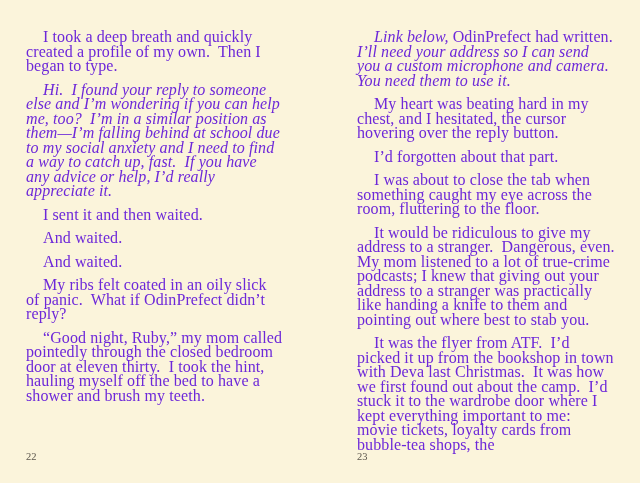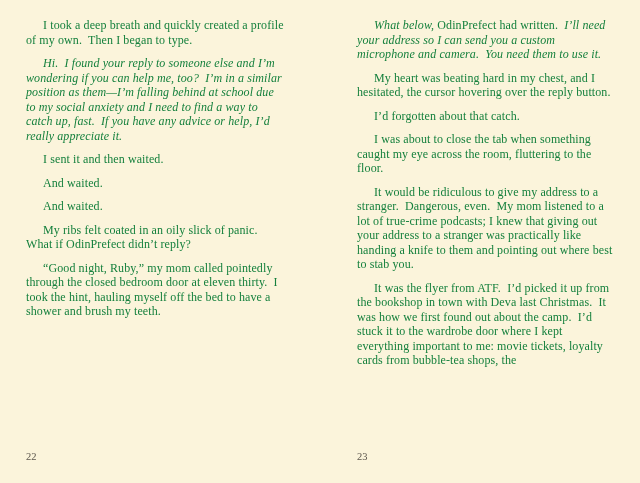--- a/index.html
+++ b/index.html
@@ -22,23 +22,23 @@
     position: absolute;
     top: 0;
     height: 483px;
     width: 320px;
   }
   .page-left  { left: 0; }
   .page-right { left: 320px; }
 
   .page-body {
     position: absolute;
-    top: 18px;
-    color: #15803d;
-    font-size: 12px;
+    top: 30px;
+    color: #6d28d9;
+    font-size: 16px;
     line-height: 14.5px;
     letter-spacing: 0.1px;
   }
   .page-left .page-body  { left: 26px;  width: 258px; }
   .page-right .page-body { left: 37px;  width: 258px; }
 
   .page-body p {
     margin: 0 0 9px 0;
     text-indent: 17px;
     white-space: pre-wrap;
@@ -68,22 +68,22 @@
         <p class="para"><span class="seg">I sent it and then waited.</span></p>
         <p class="para"><span class="seg">And waited.</span></p>
         <p class="para"><span class="seg">And waited.</span></p>
         <p class="para"><span class="seg">My ribs felt coated in an oily slick of panic.  What if OdinPrefect didn’t reply?</span></p>
         <p class="para"><span class="seg">“Good night, Ruby,” my mom called pointedly through the closed bedroom door at eleven thirty.  I took the hint, hauling myself off the bed to have a shower and brush my teeth.</span></p>
       </div>
     <div class="page-number">22</div>
   </div>
   <div class="page page-right">
     <div class="page-body" id="right-body">
-        <p class="para"><span class="seg italic">What below,</span><span class="seg"> OdinPrefect had written.  </span><span class="seg italic">I’ll need your address so I can send you a custom microphone and camera.  You need them to use it.</span></p>
+        <p class="para"><span class="seg italic">Link below,</span><span class="seg"> OdinPrefect had written.  </span><span class="seg italic">I’ll need your address so I can send you a custom microphone and camera.  You need them to use it.</span></p>
         <p class="para"><span class="seg">My heart was beating hard in my chest, and I hesitated, the cursor hovering over the reply button.</span></p>
-        <p class="para"><span class="seg">I’d forgotten about that catch.</span></p>
+        <p class="para"><span class="seg">I’d forgotten about that part.</span></p>
         <p class="para"><span class="seg">I was about to close the tab when something caught my eye across the room, fluttering to the floor.</span></p>
         <p class="para"><span class="seg">It would be ridiculous to give my address to a stranger.  Dangerous, even.  My mom listened to a lot of true-crime podcasts; I knew that giving out your address to a stranger was practically like handing a knife to them and pointing out where best to stab you.</span></p>
         <p class="para"><span class="seg">It was the flyer from ATF.  I’d picked it up from the bookshop in town with Deva last Christmas.  It was how we first found out about the camp.  I’d stuck it to the wardrobe door where I kept everything important to me: movie tickets, loyalty cards from bubble-tea shops, the</span></p>
       </div>
     <div class="page-number">23</div>
   </div>
 </div>
 
 </body></html>

